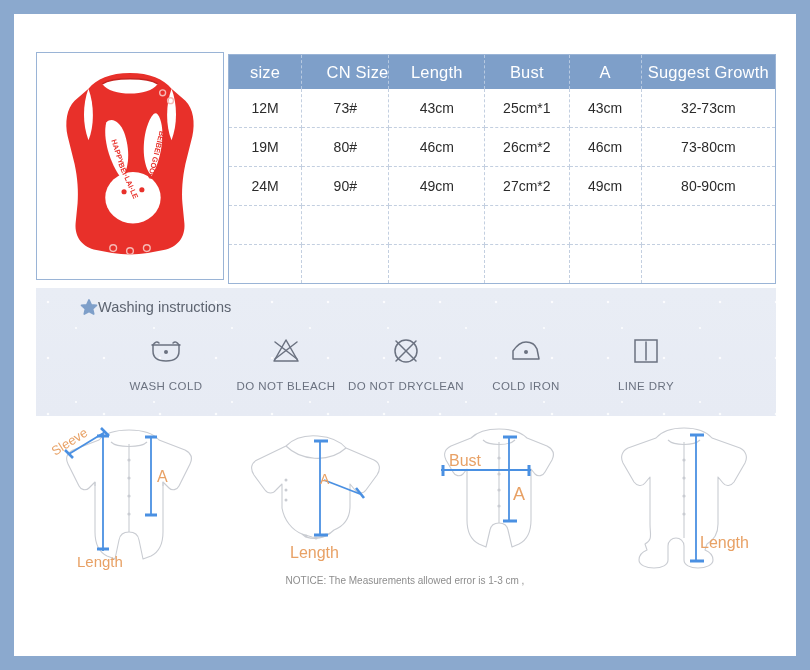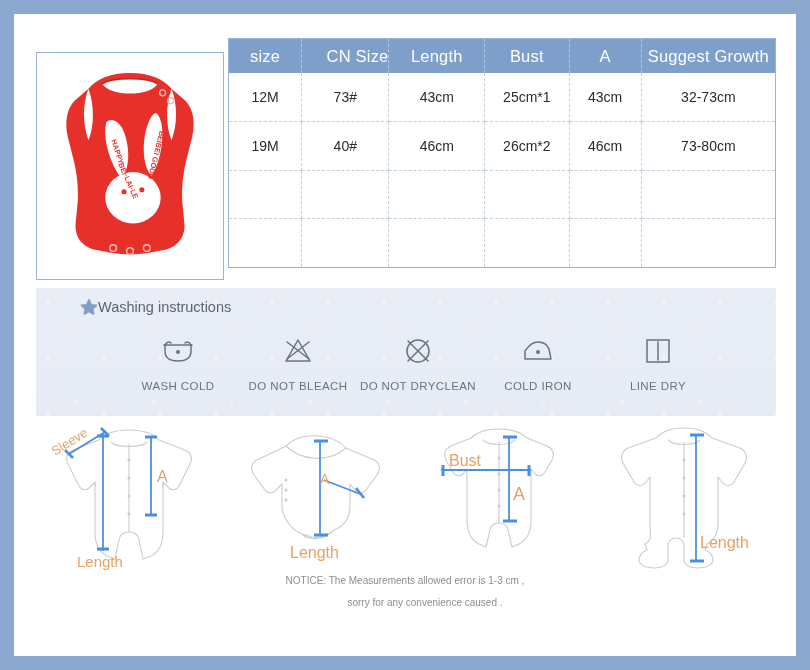--- a/index.html
+++ b/index.html
@@ -23,21 +23,21 @@
     width: 188px; height: 228px;
     border: 1.5px solid #9ab4d6;
     background: #ffffff;
     overflow: hidden;
   }
   .garment { position: absolute; left: 0; top: 0; width: 100%; height: 100%; }
 
   
   .table-wrap {
     position: absolute;
-    left: 214px; top: 24px;
+    left: 214px; top: 40px;
     width: 548px; height: 230px;
     border: 1.5px solid #9ab4d6;
     background: #fff;
   }
   table.size-table { width: 100%; height: 100%; border-collapse: collapse; table-layout: fixed; }
   table.size-table thead th {
     background: #7e9fc9;
     color: #ffffff;
     font-weight: 400;
     font-size: 16.5px;
@@ -74,21 +74,21 @@
       linear-gradient(#e9edf5, #e7ebf4);
     background-size: 56px 56px, 78px 74px, 100% 100%;
   }
   .wash-title {
     position: absolute; left: 44px; top: 10px;
     display: flex; align-items: center; 
     font-size: 14.5px; color: #5d6470;
   }
   .star-icon { width: 18px; height: 18px; display: block; }
   .icon-row {
-    position: absolute; left: 12px; top: 46px; width: 100%;
+    position: absolute; left: 0; top: 46px; width: 100%;
     display: flex; justify-content: space-around; align-items: flex-start;
     padding: 0 70px;
   }
   .care-item { display: flex; flex-direction: column; align-items: center; gap: 12px; width: 120px; }
   .care-glyph { height: 34px; display: flex; align-items: center; justify-content: center; }
   .care-label { font-size: 11.5px; color: #6b7280; letter-spacing: .4px; white-space: nowrap; }
 
   
   .diagrams {
     position: absolute; left: 22px; top: 406px;
@@ -174,25 +174,33 @@
         <tr>
           <td>12M</td>
           <td>73#</td>
           <td>43cm</td>
           <td>25cm*1</td>
           <td>43cm</td>
           <td>32-73cm</td>
         </tr>
         <tr>
           <td>19M</td>
-          <td>40#</td>
+          <td>80#</td>
           <td>46cm</td>
           <td>26cm*2</td>
           <td>46cm</td>
           <td>73-80cm</td>
+        </tr>
+        <tr>
+          <td>24M</td>
+          <td>90#</td>
+          <td>49cm</td>
+          <td>27cm*2</td>
+          <td>49cm</td>
+          <td>80-90cm</td>
         </tr>
         <tr>
           <td></td>
           <td></td>
           <td></td>
           <td></td>
           <td></td>
           <td></td>
         </tr>
         <tr>
@@ -421,16 +429,15 @@
         <g font-family="'Liberation Sans', sans-serif" fill="#e8a165">
           <text x="106" y="128" font-size="16">Length</text>
         </g>
       </svg>
     </div>
 
   </div>
 
   <div class="notice">
     <div class="line1">NOTICE:   The Measurements allowed error is 1-3 cm ,</div>
-    <div class="line2">sorry for any convenience caused .</div>
   </div>
 
 </div>
 
 </body></html>

